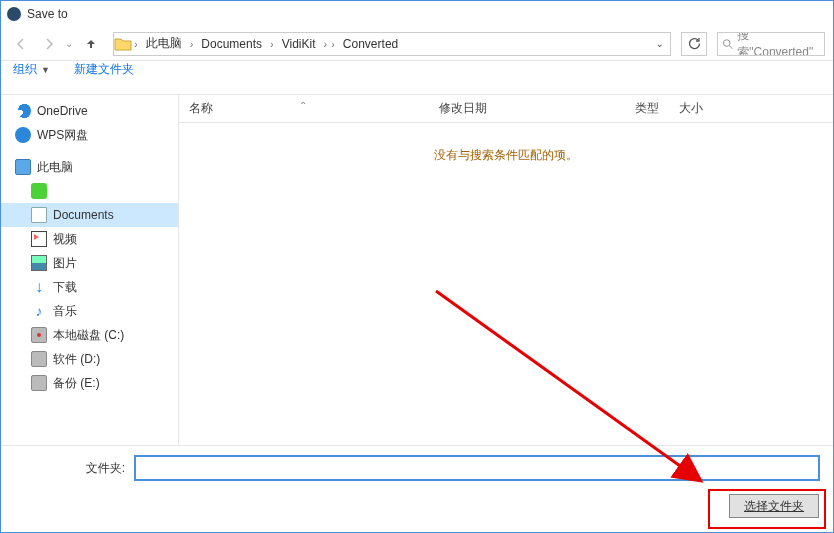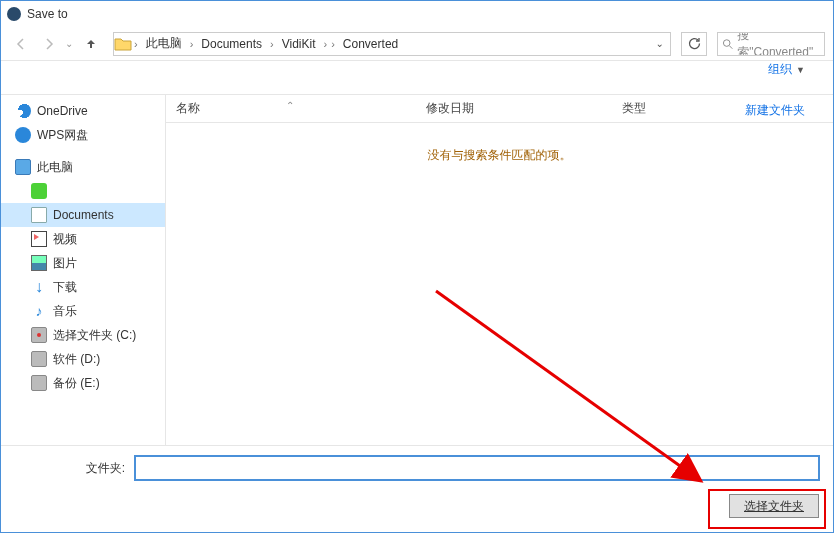--- a/index.html
+++ b/index.html
@@ -9,24 +9,24 @@
 .nav { height:34px; border-bottom:1px solid #e6e6e6; display:flex; align-items:center; padding:0 8px; gap:4px; }
 .nav-arrow { width:24px; height:24px; display:flex; align-items:center; justify-content:center; color:#999; }
 .nav-arrow.enabled { color:#333; }
 .dropdown-arrow { width:10px; color:#999; font-size:10px; }
 .pathbar { flex:1; height:24px; border:1px solid #ccc; display:flex; align-items:center; margin:0 6px; overflow:hidden; }
 .pathbar .sep { color:#777; padding:0 2px; font-size:11px; }
 .pathbar .crumb { padding:0 6px; height:22px; display:flex; align-items:center; }
 .path-drop { margin-left:auto; padding:0 6px; color:#555; font-size:10px; }
 .refresh { width:26px; height:24px; border:1px solid #ccc; display:flex; align-items:center; justify-content:center; margin-right:6px; }
 .search { width:108px; height:24px; border:1px solid #ccc; display:flex; align-items:center; padding:0 4px; color:#888; gap:4px; overflow:hidden; }
-.toolbar { height:34px; border-bottom:1px solid #e6e6e6; display:flex; align-items:flex-end; padding:0 28px; gap:24px; color:#1473e6;flex-direction:column; }
+.toolbar { height:34px; border-bottom:1px solid #e6e6e6; display:flex; align-items:flex-start; padding:0 12px; gap:24px; color:#1473e6; }
 .toolbar span { display:flex; align-items:center; gap:4px; }
 .main { display:flex; height:370px; }
-.sidebar { width:165px; border-right:1px solid #e6e6e6; overflow:hidden; padding-top:4px; }
+.sidebar { width:178px; border-right:1px solid #e6e6e6; overflow:hidden; padding-top:4px; }
 .tree-item { height:24px; display:flex; align-items:center; padding-left:14px; gap:6px; white-space:nowrap; }
 .tree-item.indent { padding-left:30px; }
 .tree-item.selected { background:#cce8ff; }
 .tree-icon { width:16px; height:16px; flex-shrink:0; display:flex; align-items:center; justify-content:center; }
 .content { flex:1; display:flex; flex-direction:column; }
 .headers { height:28px; border-bottom:1px solid #e6e6e6; display:flex; align-items:center; color:#444; }
 .headers > div { padding:0 10px; }
 .col-name { width:250px; position:relative; }
 .col-name .sort { position:absolute; left:120px; top:0; color:#888; font-size:10px; }
 .col-date { width:130px; }
@@ -156,37 +156,38 @@
     <div class="tree-item indent">
         <div class="tree-icon i-down">↓</div>
         <span>下载</span>
       </div>
     <div class="tree-item indent">
         <div class="tree-icon i-music">♪</div>
         <span>音乐</span>
       </div>
     <div class="tree-item indent">
         <div class="tree-icon i-drive red"></div>
-        <span>选择文件夹 (C:)</span>
+        <span>本地磁盘 (C:)</span>
       </div>
     <div class="tree-item indent">
         <div class="tree-icon i-drive"></div>
         <span>软件 (D:)</span>
       </div>
     <div class="tree-item indent">
         <div class="tree-icon i-drive"></div>
         <span>备份 (E:)</span>
       </div>
   </div>
 
   <div class="content">
     <div class="headers">
       <div class="col-name"><span>名称</span><span class="sort">⌃</span></div>
       <div class="col-date">修改日期</div>
       <div class="col-type">类型</div>
+      <div class="col-size">大小</div>
     </div>
     <div class="empty">没有与搜索条件匹配的项。</div>
   </div>
 </div>
 
 <div class="bottom">
   <div class="folder-row">
     <div class="folder-label">文件夹:</div>
     <input class="folder-input" value="" style="">
   </div>

